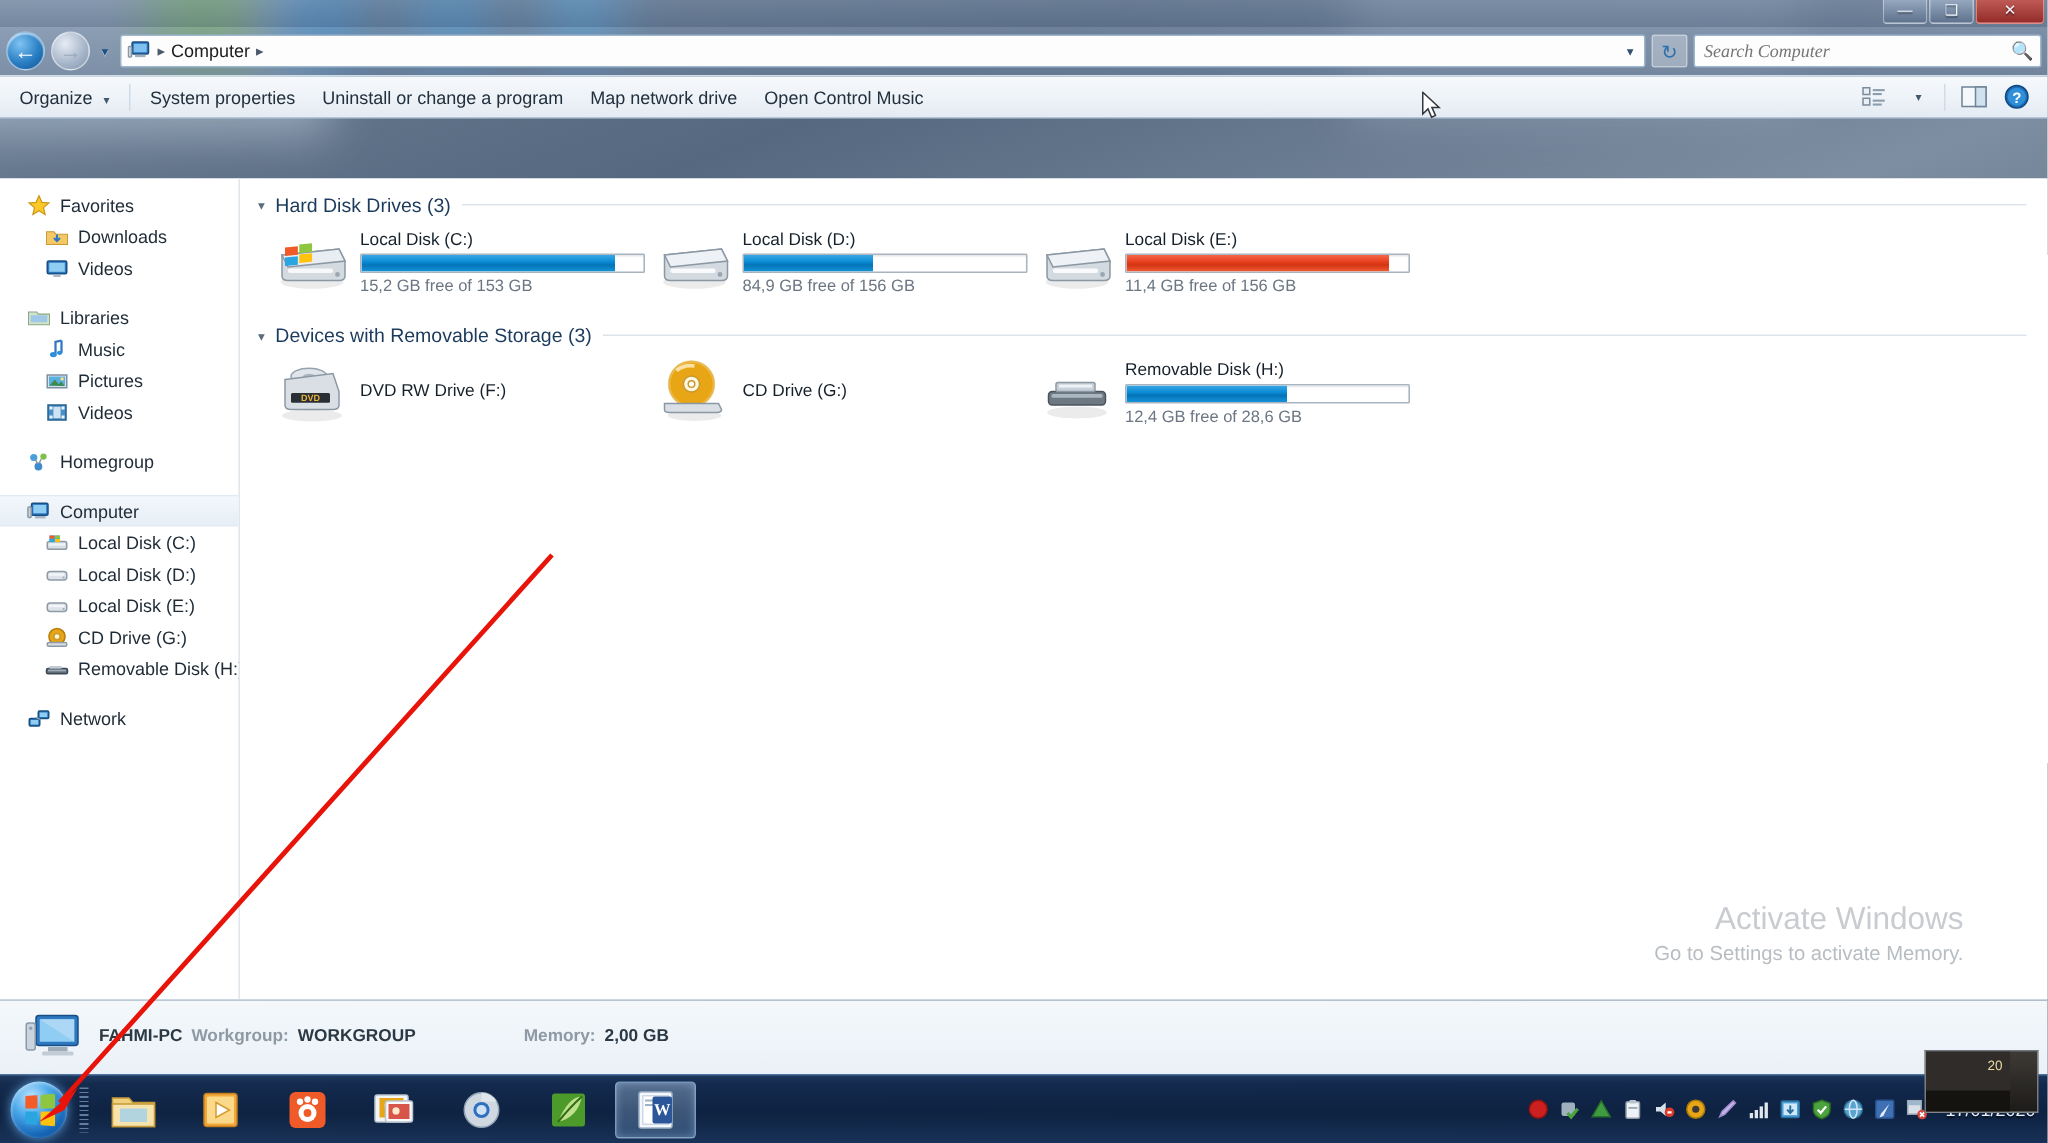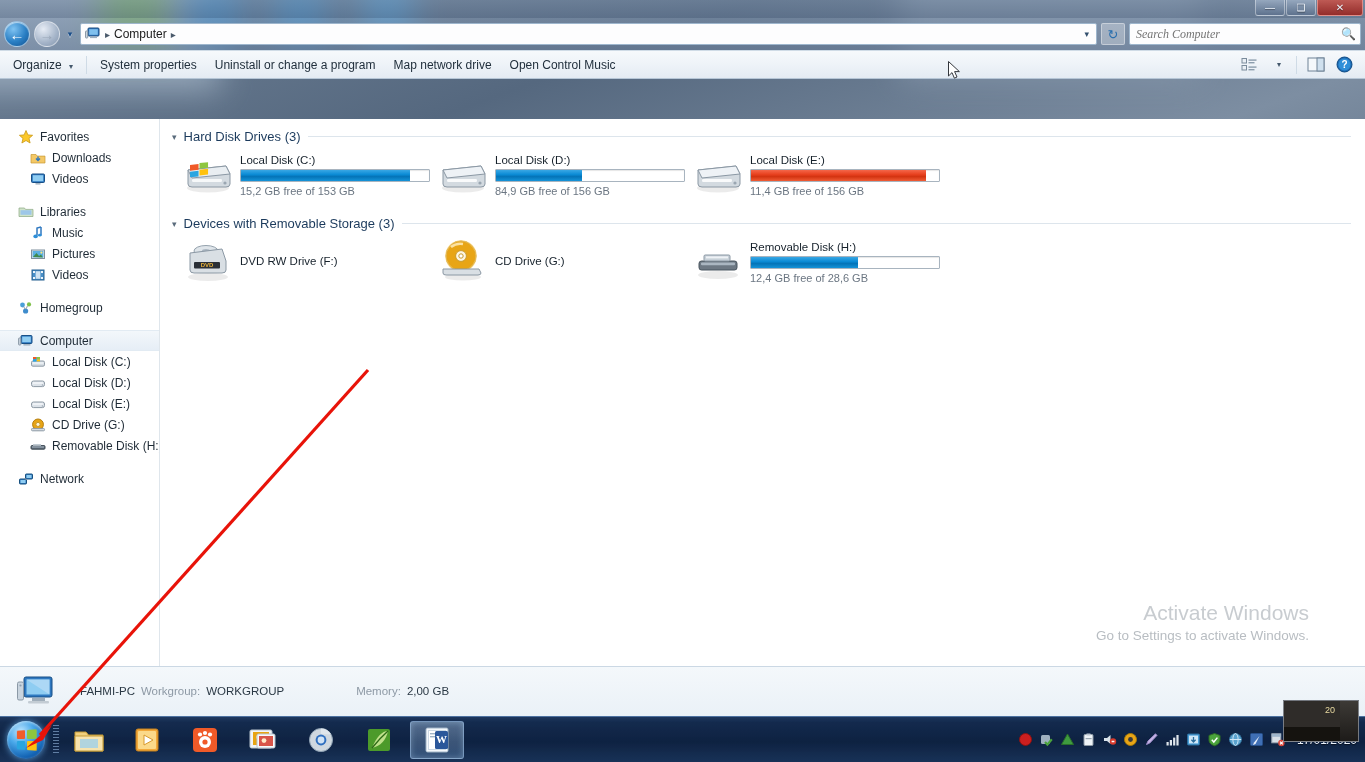--- a/index.html
+++ b/index.html
@@ -163,21 +163,21 @@
   .fill.blue { background: linear-gradient(180deg,#39a7e4 0%, #0c8cd6 40%, #0474b8 60%, #1593d8 100%); }
   .fill.red  { background: linear-gradient(180deg,#f4674a 0%, #e8411f 40%, #d33411 60%, #f05c35 100%); }
   .drive-free { font-size: 11px; color:#6b7682; margin-top: 3px; white-space:nowrap; }
   .drive-tile.nobar .drive-name { margin-top: 14px; font-size: 11.5px; }
 
   
   #details-pane {
     height: 50px; flex:0 0 auto;
     background: linear-gradient(180deg,#f4f8fb 0%, #eaf1f7 100%);
     border-top: 1px solid #cbd8e4;
-    display:flex; align-items:center; padding-left: 16px; gap: 24px;
+    display:flex; align-items:center; padding-left: 16px; gap: 10px; font-weight: bold;
   }
   #details-icon { width: 40px; height: 36px; flex:0 0 auto; position:relative; }
   #details-text { font-size: 11.5px; color:#4b5a68; line-height: 17px; }
   #details-text .lbl { color:#8d99a5; }
   #details-text .val { color:#2b3945; }
   .det-row { display:flex; gap: 6px; align-items:baseline; }
   .det-gap { display:inline-block; width: 60px; }
 
   
   #activate-watermark {
@@ -644,21 +644,21 @@
                 <div class="fill blue" style="width:57%"></div>
               </div>
               <div class="drive-free">12,4 GB free of 28,6 GB</div>
             </div>
           </div>
         </div>
       </div>
 
       <div id="activate-watermark">
         <div id="activate-title">Activate Windows</div>
-        <div id="activate-sub">Go to Settings to activate Windows.</div>
+        <div id="activate-sub">Go to Settings to activate Memory.</div>
       </div>
     </div>
   </div>
 
   <div id="details-pane">
     <span id="details-icon">
       <svg width="40" height="36" viewBox="0 0 40 36">
         <rect x="8" y="3" width="28" height="20" rx="2" fill="#2e78c0" stroke="#174f86"></rect>
         <rect x="10.5" y="5.5" width="23" height="15" fill="#8fcdf2"></rect>
         <path d="M10.5 5.5 L33.5 5.5 L33.5 20.5 Z" fill="#b9ddf6" opacity=".7"></path>

